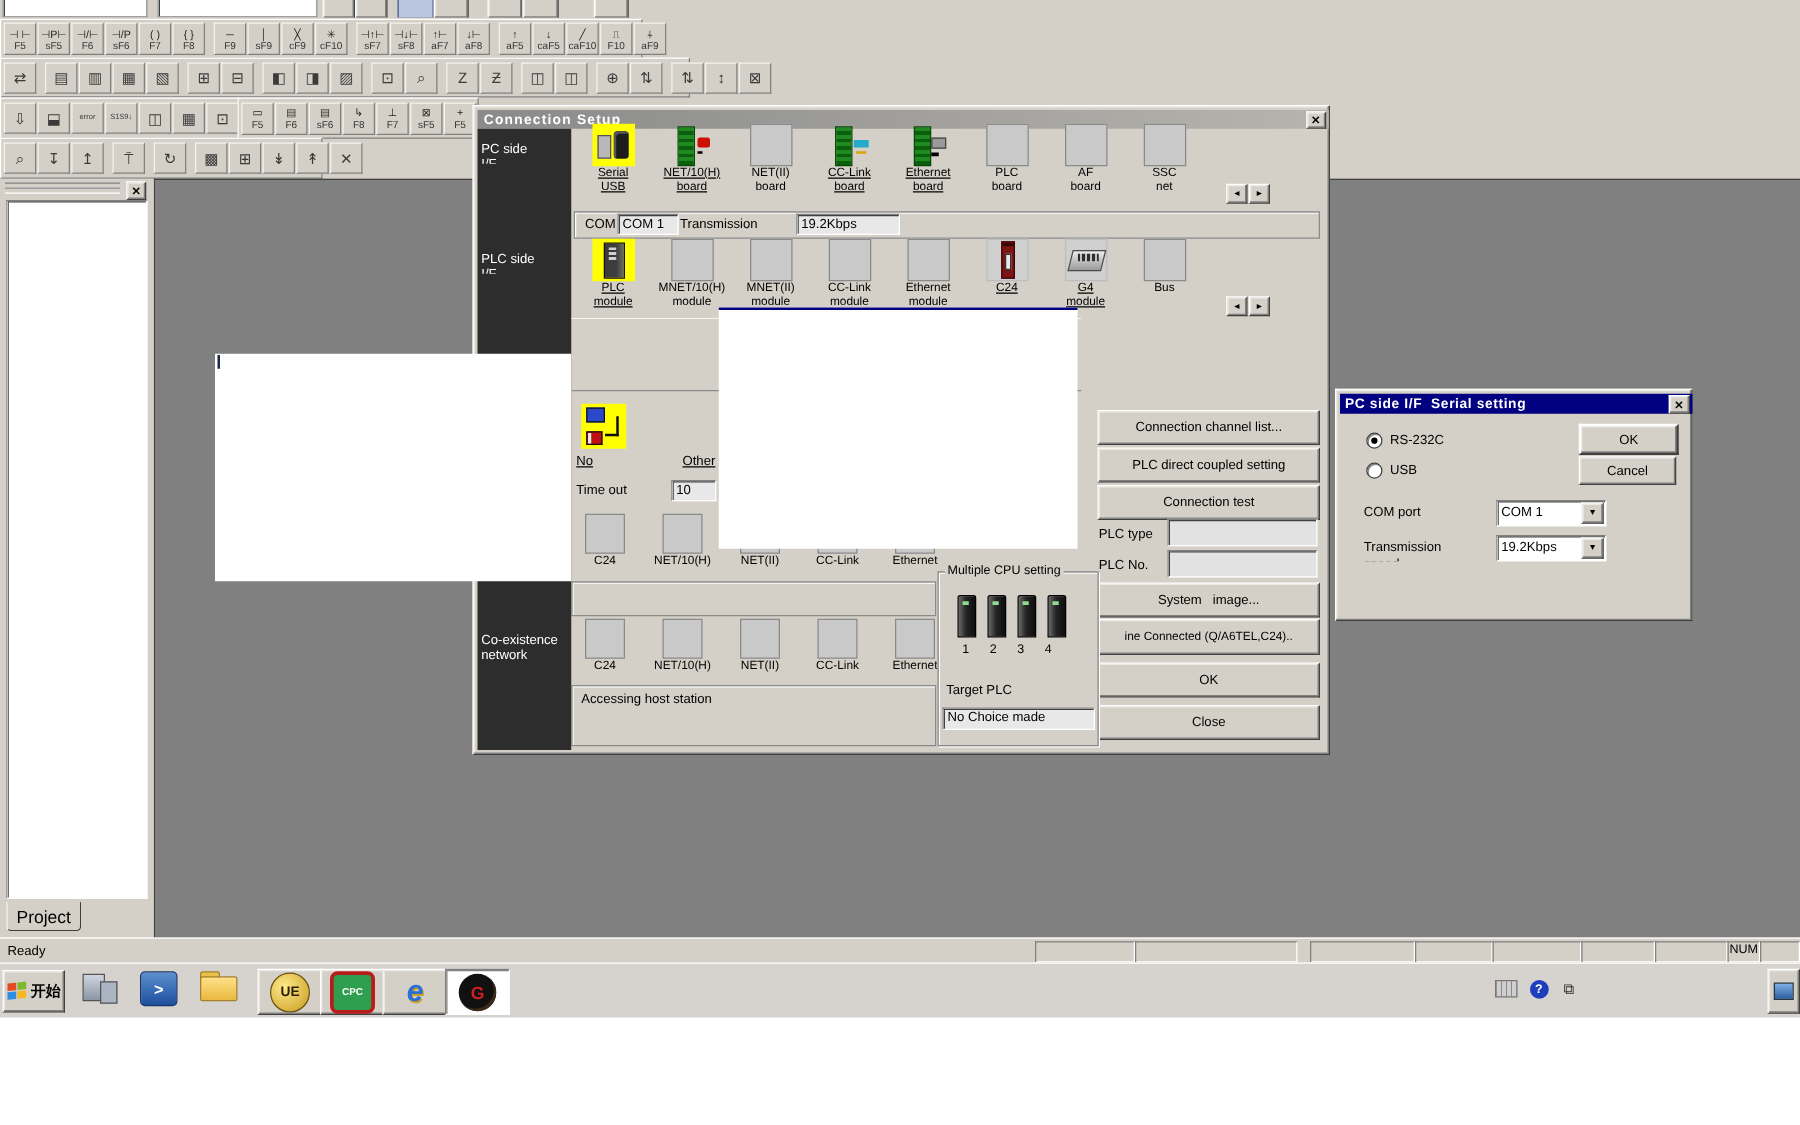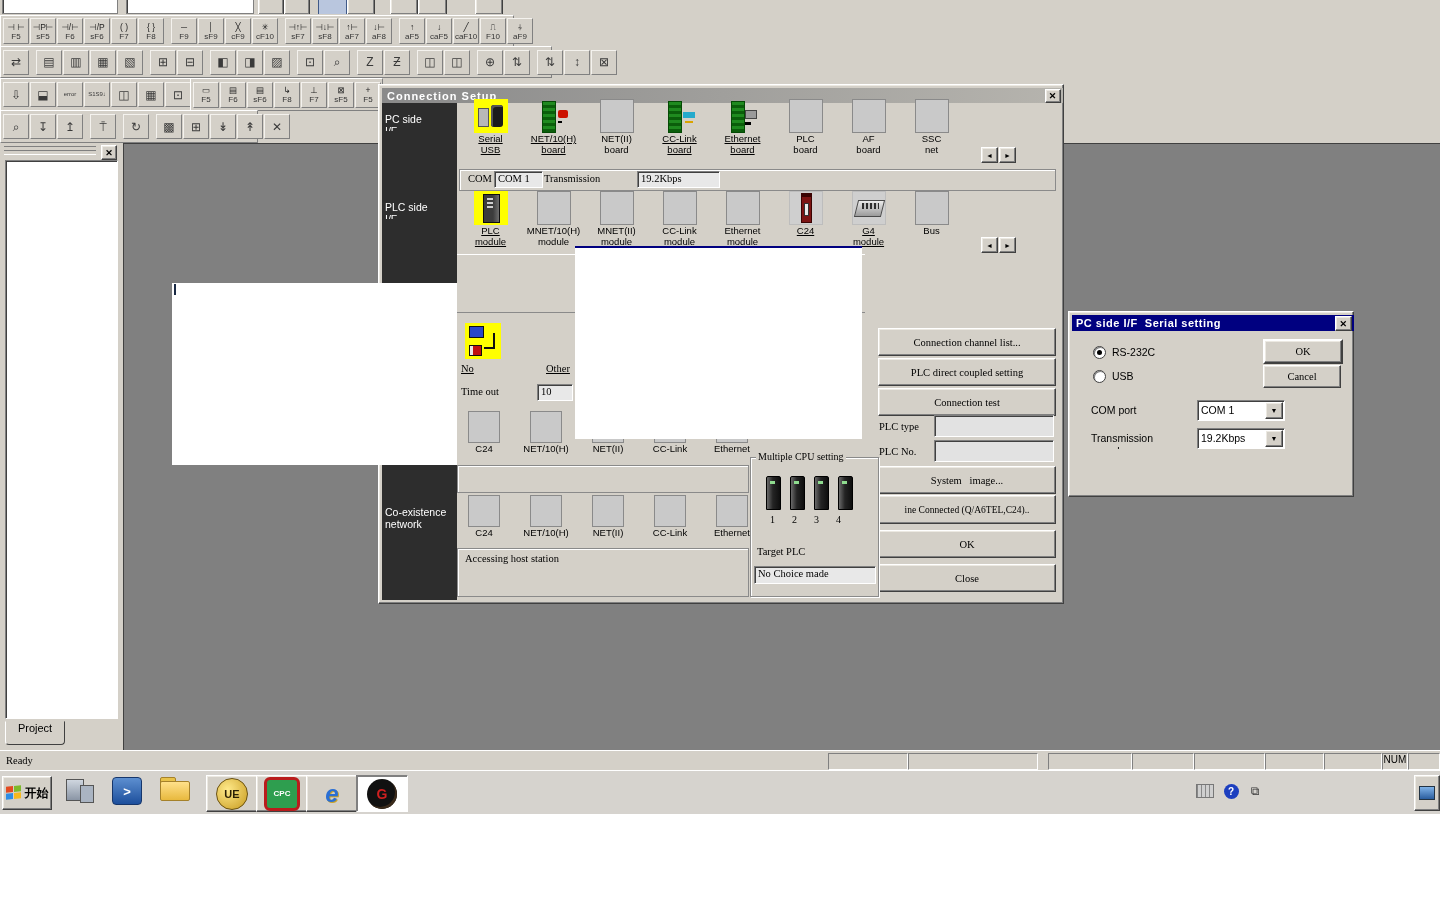--- a/index.html
+++ b/index.html
@@ -6,21 +6,21 @@
   #screen{position:relative;width:1440px;height:900px;background:#ffffff;overflow:hidden;
           font-family:"Liberation Sans",sans-serif;font-size:11px;color:#000;}
   .raised{background:#d4d0c8;border:1px solid #404040;border-top-color:#fff;border-left-color:#fff;
           box-shadow:inset -1px -1px 0 #808080,inset 1px 1px 0 #ece9e2;}
   .b3d{background:#d4d0c8;border:1px solid #404040;border-top-color:#fff;border-left-color:#fff;
        box-shadow:inset -1px -1px 0 #808080,inset 1px 1px 0 #ece9e2;
        font-size:10.5px;display:flex;align-items:center;justify-content:center;cursor:default;}
   .fld{background:#fff;border:1px solid #fff;border-top-color:#808080;border-left-color:#808080;
        box-shadow:inset 1px 1px 0 #404040;font-size:10.5px;}
   .grp{border:1px solid #8a8a8a;box-shadow:inset 1px 1px 0 #fff,1px 1px 0 #fff;}
-  .abs{position:absolute;font-family:Liberation Serif, serif;}
+  .abs{position:absolute;}
   
   #topband{position:absolute;left:0;top:0;width:1440px;height:143px;background:#d4d0c8;}
   .cutcombo{position:absolute;top:-8px;height:20px;background:#fff;border:1px solid #808080;
             box-shadow:inset 1px 1px 0 #404040;}
   .cutbtn{position:absolute;top:-6px;height:19px;}
   .tbar{position:absolute;display:flex;align-items:center;padding:1px 2px;gap:1px;
         background:#d4d0c8;border:1px solid #808080;border-top-color:#fff;border-left-color:#fff;}
   .tbtn{width:24px;height:23px;flex:0 0 auto;background:#d4d0c8;border:1px solid #808080;
         border-top-color:#f4f2ee;border-left-color:#f4f2ee;display:flex;flex-direction:column;
         align-items:center;justify-content:center;font-size:12px;color:#3a3a3a;overflow:hidden;}
@@ -32,21 +32,21 @@
   .sep{width:5px;height:20px;flex:0 0 auto;}
   
   #workspace{position:absolute;left:123px;top:143px;width:1317px;height:607px;background:#808080;
              border-top:1px solid #404040;border-left:1px solid #404040;}
   #left-panel{position:absolute;left:0;top:143px;width:123px;height:607px;background:#d4d0c8;}
   .groove{position:absolute;height:3px;border-top:1px solid #808080;border-bottom:1px solid #fff;}
   #proj-close{position:absolute;left:101px;top:2px;width:14px;height:13px;font-size:9px;font-weight:bold;}
   #proj-tree{position:absolute;left:5px;top:17px;width:111px;height:557px;}
   #proj-tab{position:absolute;left:5px;top:578px;width:58px;height:22px;background:#d4d0c8;
             border:1px solid #404040;border-top:1px solid #d4d0c8;border-left-color:#fff;
-            border-radius:0 0 4px 4px;display:flex;justify-content:center;font-size:11px;}
+            border-radius:0 0 4px 4px;display:flex;align-items:center;justify-content:center;font-size:14px;}
   
   #boxA{position:absolute;left:172px;top:283px;width:285px;height:182px;background:#fff;z-index:30;}
   #boxA .caret{position:absolute;left:2px;top:1px;width:2px;height:11px;background:#1a2a45;}
   #boxB{position:absolute;left:575px;top:246px;width:287px;height:191px;background:#fff;
         border-top:2px solid #000080;z-index:30;}
   
   #conn{position:absolute;left:378px;top:84px;width:684px;height:518px;z-index:20;}
   #conn-title{position:absolute;left:3px;top:3px;width:676px;height:15px;
               background:linear-gradient(90deg,#8a8a8a,#b6b4ae);color:#fff;font-weight:bold;
               font-size:11px;display:flex;align-items:center;padding-left:5px;letter-spacing:1px;}

